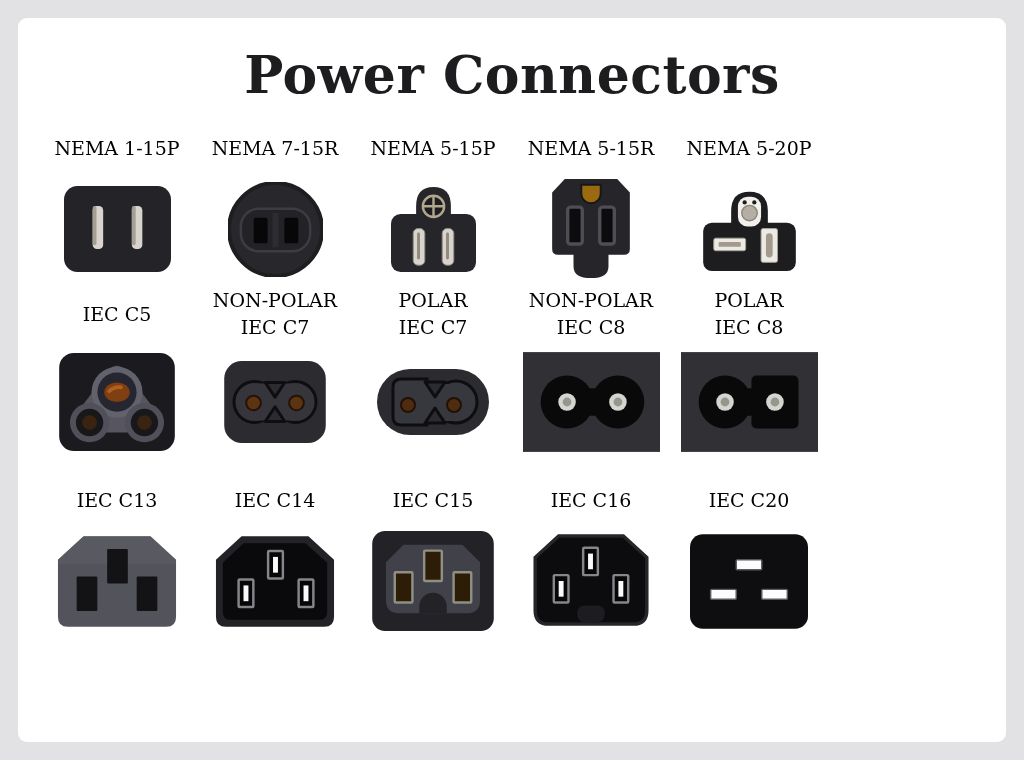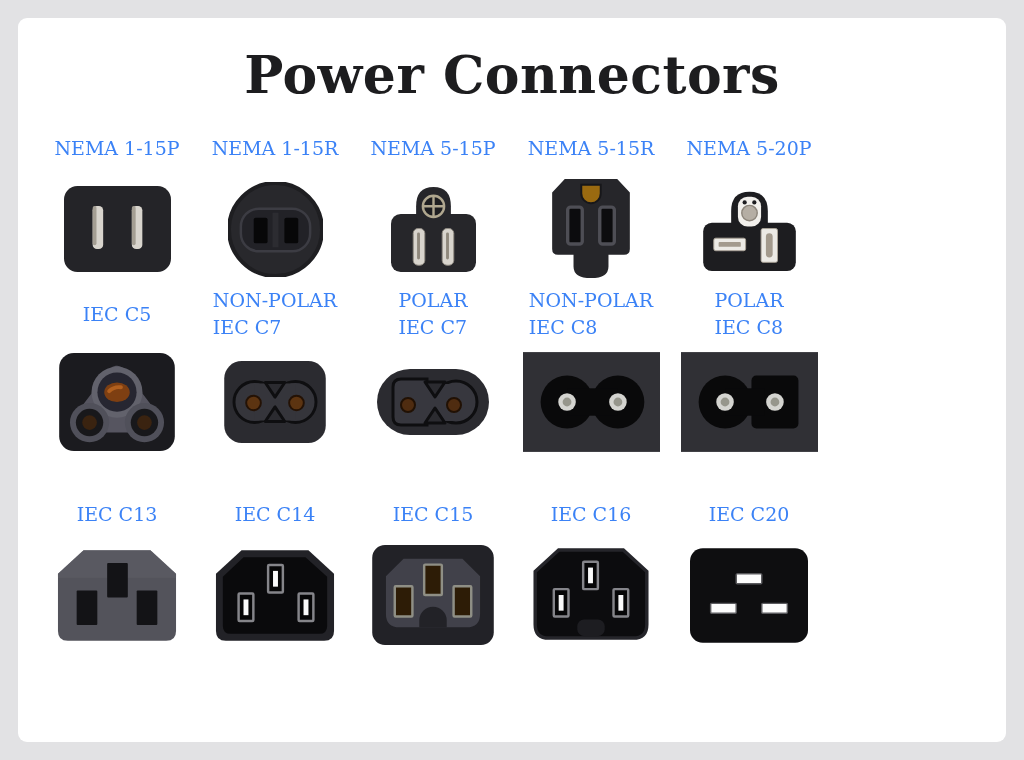--- a/index.html
+++ b/index.html
@@ -17,24 +17,24 @@
     text-align:center;
     font-size:52px;font-weight:bold;color:#1d1d1f;
     padding-top:26px;letter-spacing:.5px;
   }
   .grid-row{
     display:grid;grid-template-columns:repeat(6,1fr);
     padding:0 20px;align-items:start;
   }
   .row-1{margin-top:28px;}
   .row-2{}
-  .row-3{margin-top:44px;}
+  .row-3{margin-top:30px;}
   .cell{display:flex;flex-direction:column;align-items:center;}
   .label{
-    font-size:19px;color:#3b82f6;
+    font-size:19px;color:#000000;text-align:center;
     white-space:pre-line;line-height:1.4;
     display:flex;align-items:center;justify-content:center;
   }
   .row-1 .label{height:30px;margin-bottom:10px;}
   .row-2 .label{height:58px;margin-bottom:6px;}
   .row-3 .label{height:30px;margin-bottom:14px;}
   .icon-wrap{display:flex;align-items:center;justify-content:center;}
   .row-1 .icon-wrap{height:112px;}
   .row-2 .icon-wrap{height:106px;}
   .row-3 .icon-wrap{height:104px;}
@@ -55,21 +55,21 @@
           <rect x="0" y="0" width="112" height="90" rx="14" fill="#242428"></rect>
           <rect x="30" y="21" width="11" height="45" rx="4.5" fill="#d8d4cd"></rect>
           <rect x="30" y="21" width="4" height="41" rx="2" fill="#a49e93"></rect>
           <rect x="71" y="21" width="11" height="45" rx="4.5" fill="#d8d4cd"></rect>
           <rect x="71" y="21" width="4" height="41" rx="2" fill="#a49e93"></rect>
         </svg>
       </div>
     </div>
 
     <div class="cell">
-      <div class="label">NEMA 1-15R</div>
+      <div class="label">NEMA 7-15R</div>
       <div class="icon-wrap">
         <svg width="95" height="95" viewBox="0 0 96 96">
           <circle cx="48" cy="48" r="47" fill="#28282c"></circle>
           <circle cx="48" cy="48" r="47" fill="none" stroke="#1e1e21" stroke-width="4"></circle>
           <rect x="13" y="27" width="70" height="43" rx="18" fill="#222227" stroke="#3c3c43" stroke-width="2.5"></rect>
           <rect x="45" y="31" width="6" height="35" fill="#2c2c31"></rect>
           <rect x="26" y="36" width="14" height="26" rx="2" fill="#070708"></rect>
           <rect x="57" y="36" width="14" height="26" rx="2" fill="#070708"></rect>
         </svg>
       </div>

